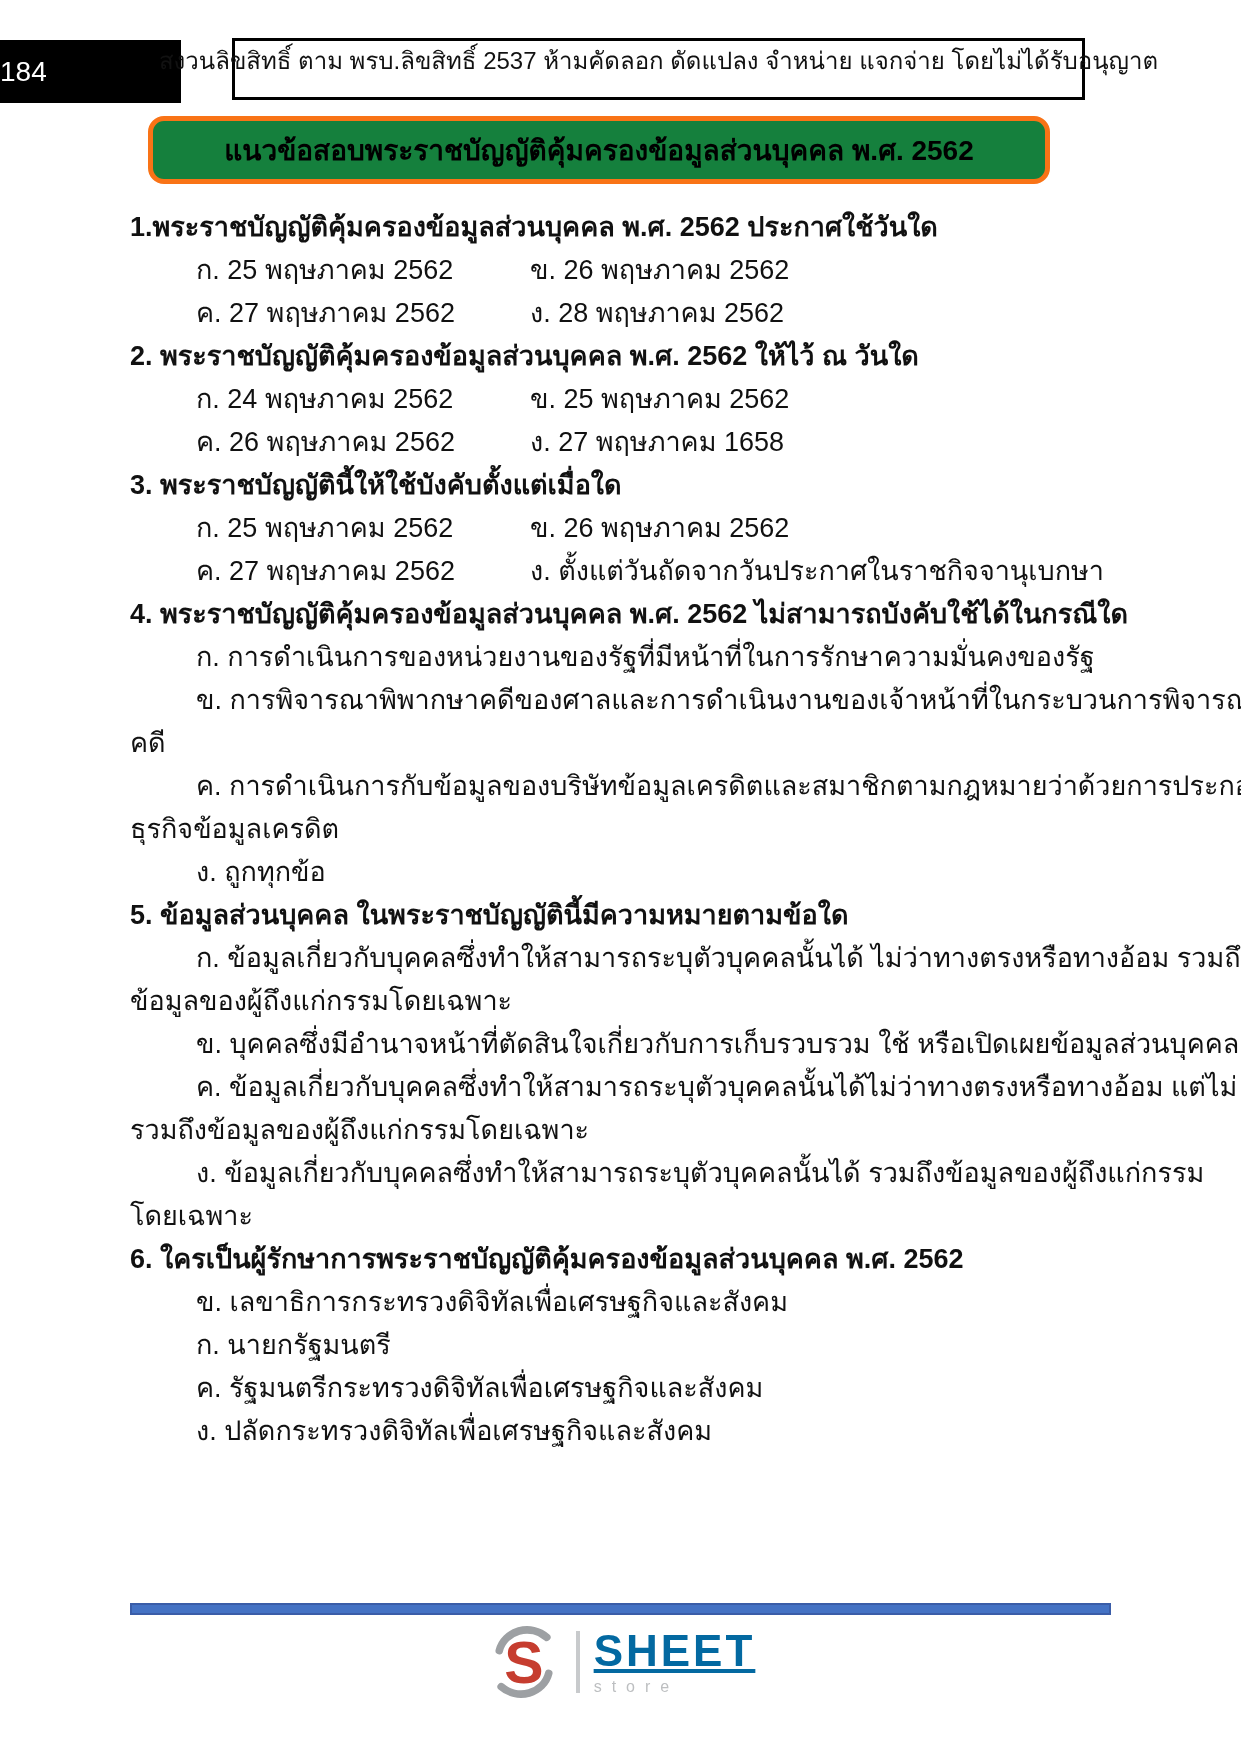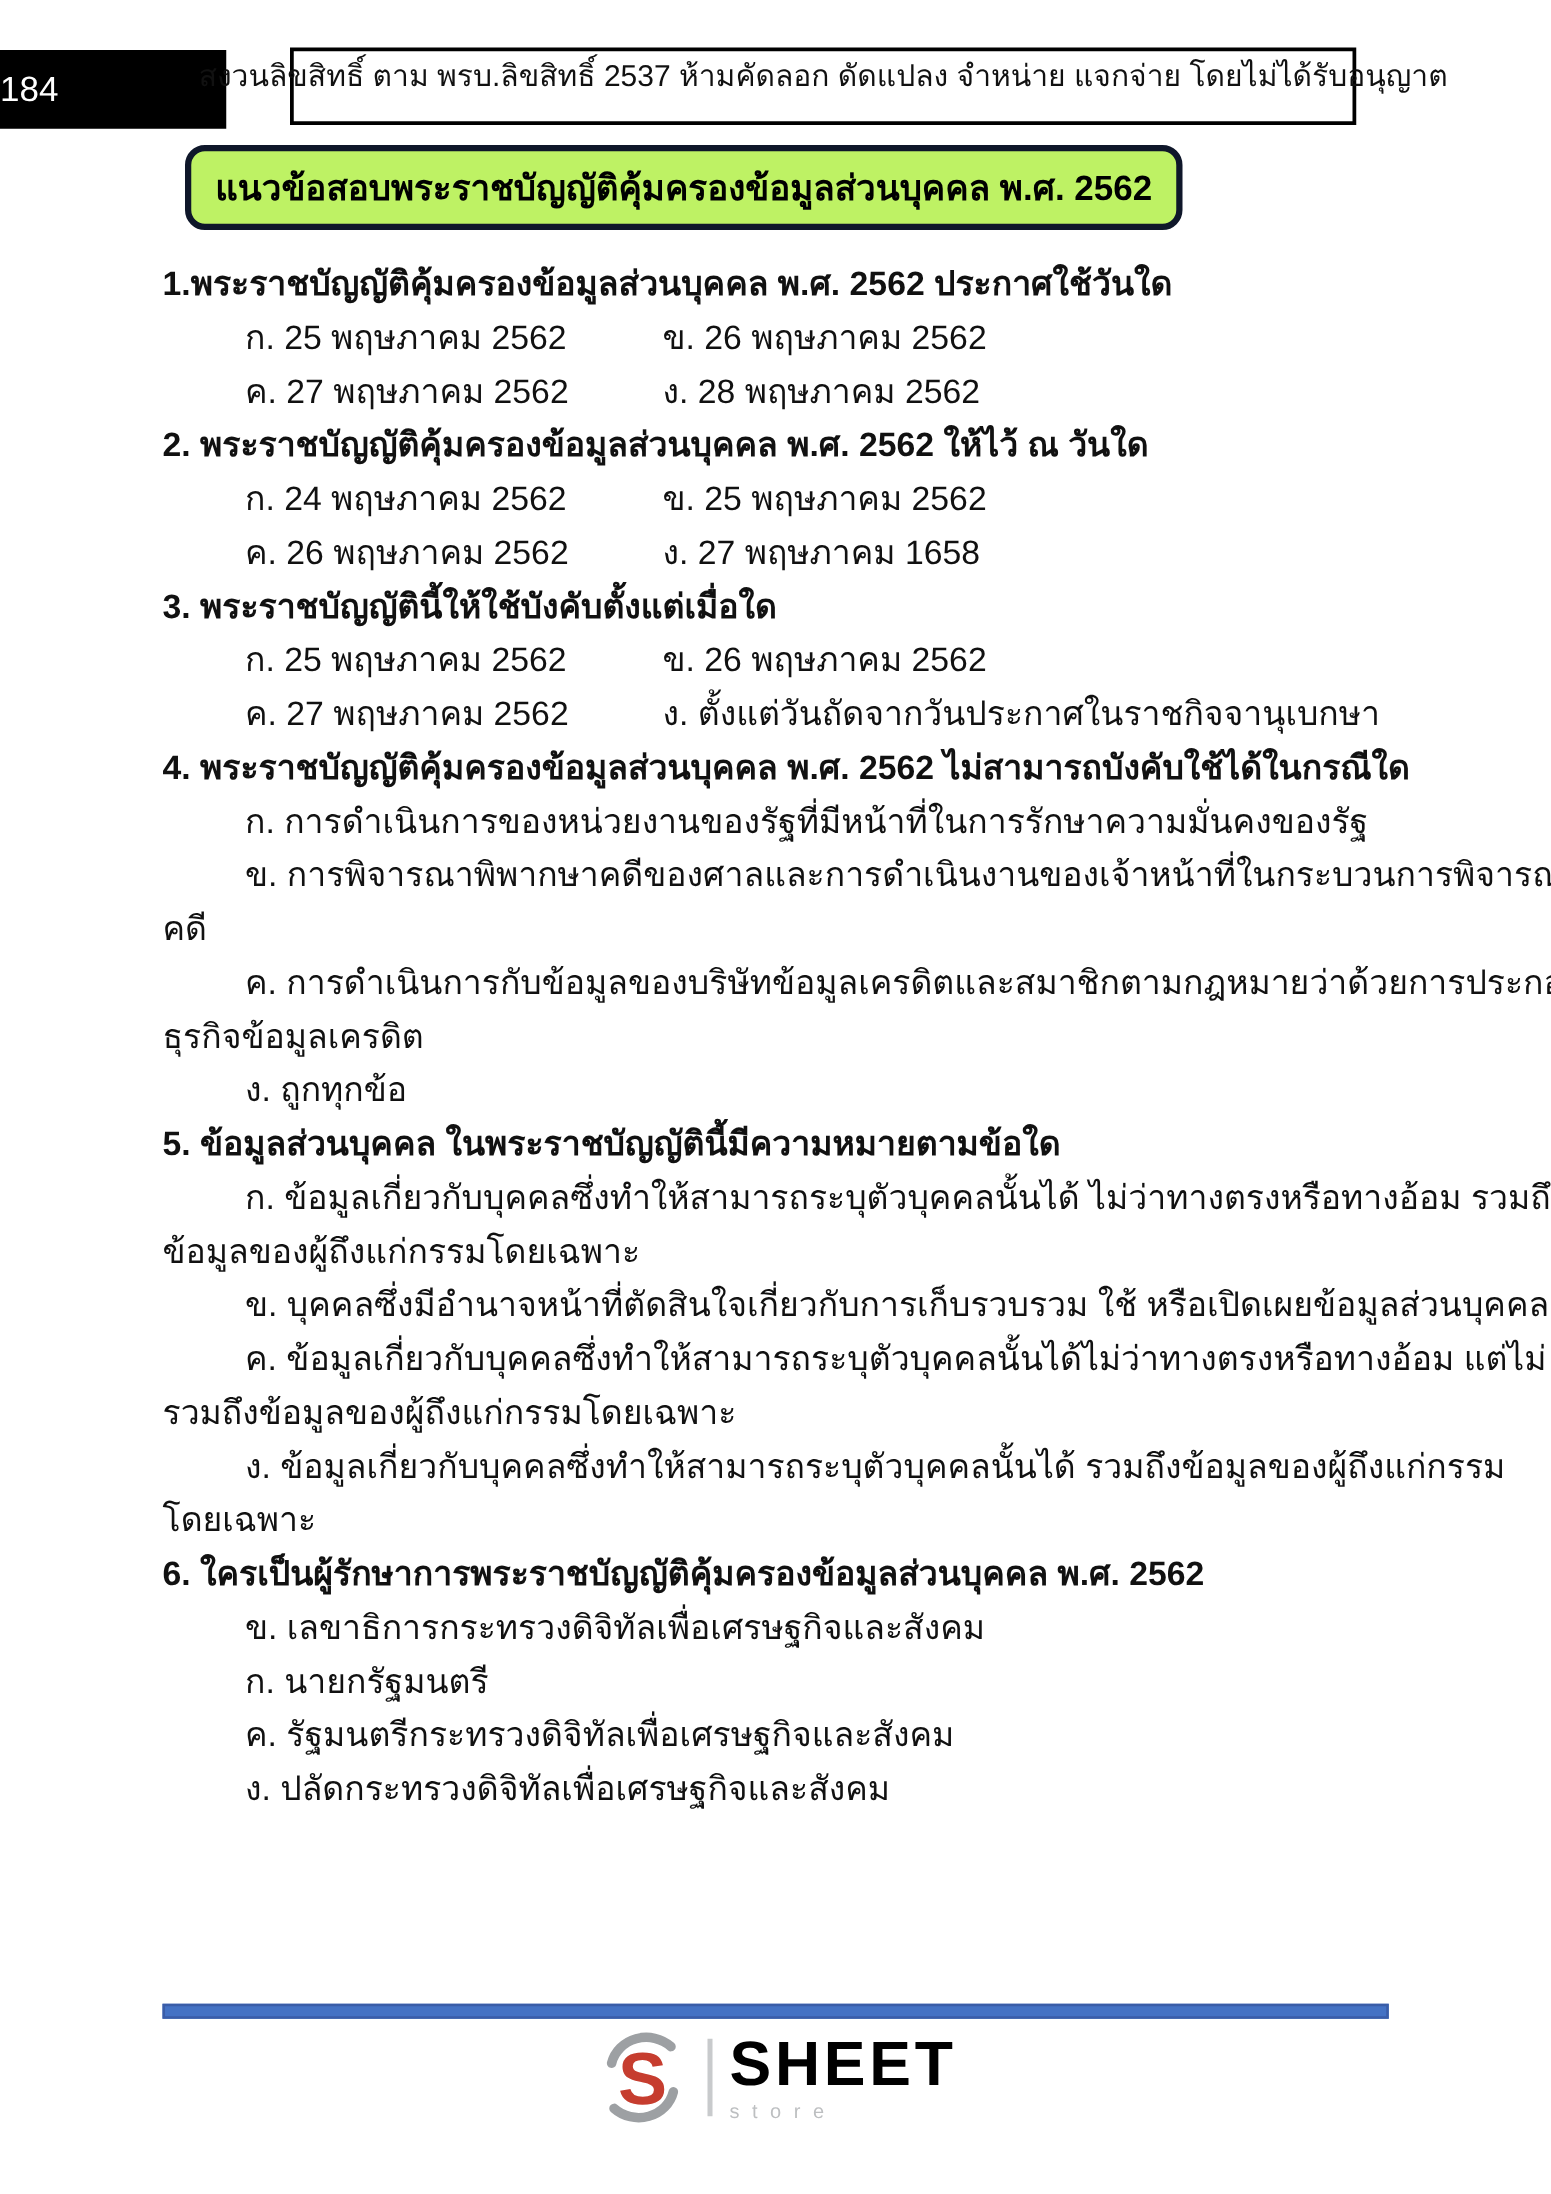--- a/index.html
+++ b/index.html
@@ -20,24 +20,24 @@
     font-size:28px;
   }
   .copyright-box{
     position:absolute;left:232px;top:38px;width:853px;height:62px;
     border:3px solid #000000;box-sizing:border-box;
     display:flex;align-items:flex-start;justify-content:center;
     font-size:24px;white-space:nowrap;
   }
   
   .title-box{
-    position:absolute;left:148px;top:116px;width:798px;height:68px;
-    border:5px solid #0f172a;border-radius:16px;box-sizing:border-box;
+    position:absolute;left:148px;top:116px;width:902px;height:68px;
+    border:5px solid #f97316;border-radius:16px;box-sizing:border-box;
     display:flex;align-items:center;justify-content:center;
-    background:#bef264;
+    background:#15803d;
   }
   .title-box .title-text{
     font-size:28px;font-weight:bold;color:#000000;white-space:nowrap;
   }
   
   .content{
     position:absolute;left:130px;top:206px;width:985px;
     font-size:27px;color:#111111;
   }
   .q-title{
@@ -60,22 +60,22 @@
     background:#4472C4;border:2px solid #3A5DA8;
   }
   .footer-logo{
     position:absolute;left:0;top:1624px;width:1241px;
     display:flex;align-items:center;justify-content:center;gap:14px;
   }
   .logo-mark{width:76px;height:76px;flex:0 0 auto;}
   .logo-divider{width:4px;height:62px;background:#C8CACC;flex:0 0 auto;}
   .logo-text{display:flex;flex-direction:column;justify-content:center;}
   .logo-brand{
-    font-size:50px;font-weight:bold;color:#000000;
-    letter-spacing:3px;line-height:1;
+    font-size:44px;font-weight:bold;color:#0369a1;
+    letter-spacing:3px;line-height:1;text-decoration:underline;
   }
   .logo-sub{
     font-size:16px;color:#BDBFC1;letter-spacing:10px;line-height:1;
     margin-top:6px;
   }
 </style>
 </head>
 <body>
 
 <div class="page">

